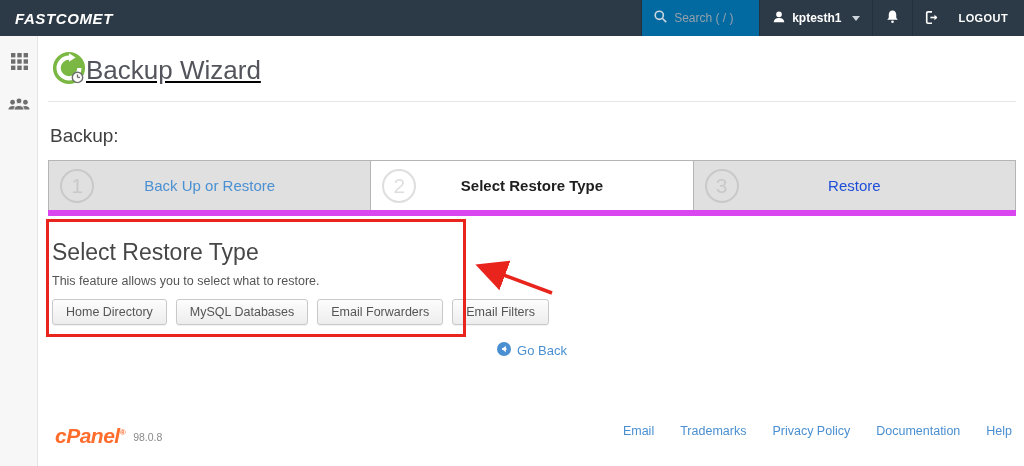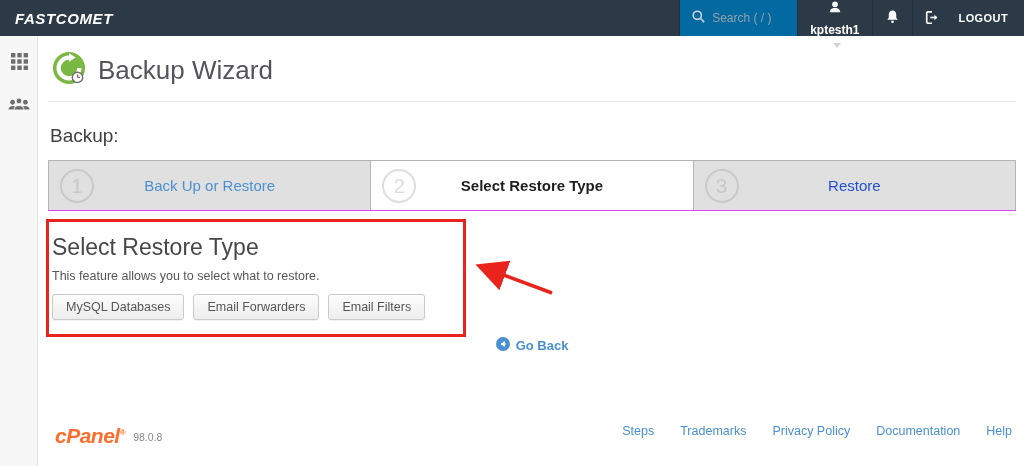--- a/index.html
+++ b/index.html
@@ -7,59 +7,59 @@
   .screen { position:relative; width:1024px; height:376px; background:#fff; }
 
   
   .topbar { position:absolute; left:0; top:0; width:1024px; height:36px; background:#2c3a47; display:flex; align-items:stretch; z-index:5; }
   .brand { display:flex; align-items:center; padding-left:15px; color:#fff; font-weight:bold; font-style:italic; font-size:15px; letter-spacing:0.6px; }
   .topbar-right { margin-left:auto; display:flex; align-items:stretch; }
   .tb-section { display:flex; align-items:center; border-left:1px solid #24303b; padding:0 12px; }
   .search-sec { background:#0369a1; width:118px; gap:7px; }
   .search-input { background:transparent; border:none; outline:none; color:#e8edf0; font-size:12px; width:80px; font-family:"Liberation Sans",sans-serif; }
   .search-input::placeholder { color:#93a1ab; }
-  .user-sec { gap:6px; color:#fff; font-size:12px; font-weight:bold;flex-direction:column; }
+  .user-sec { gap:6px; color:#fff; font-size:12px; font-weight:bold; }
   .caret { width:0; height:0; border-left:4px solid transparent; border-right:4px solid transparent; border-top:5px solid #cdd5db; margin-left:4px; }
   .bell-sec { width:40px; justify-content:center; }
   .logout-sec { gap:20px; color:#fff; font-size:11px; font-weight:bold; letter-spacing:0.4px; padding-right:16px; }
 
   
   .sidebar { position:absolute; left:0; top:36px; width:38px; height:430px; background:#f7f7f7; border-right:1px solid #e4e4e4; }
   .side-icon { width:38px; height:34px; display:flex; align-items:center; justify-content:center; margin-top:10px; cursor:pointer; }
 
   
   .main { position:absolute; left:38px; top:36px; width:986px; height:430px; background:#fff; padding:15px 8px 0 10px; }
-  .page-head { display:flex; align-items:center; gap:12px; padding-left:4px; }
+  .page-head { display:flex; align-items:center; gap:0; padding-left:4px;text-decoration:underline; }
   .page-title { font-size:26px; color:#54555c; font-weight:normal; }
   .head-rule { border:none; border-top:1px solid #e6e6e6; margin-top:12px; }
   .steps-label { margin-top:23px; font-size:19px; color:#404040; font-weight:normal; padding-left:2px; }
 
   
-  .stepbar { margin-top:13px; display:flex; border-bottom:1px solid #d946ef;text-align:right; }
+  .stepbar { margin-top:13px; display:flex; border-bottom:6px solid #d946ef;text-align:right; }
   .step { flex:1; height:50px; position:relative; border:1px solid #b5b5b5; border-bottom:none; display:flex; align-items:center; justify-content:center; }
   .step + .step { margin-left:-1px; }
   .step.dim { background:#e0e0e0; }
   .step.active { background:#fff; z-index:1; }
   .step-num { position:absolute; left:11px; top:50%; transform:translateY(-50%); width:34px; height:34px; border-radius:50%; border:2px solid #c9c9c9; color:#c9c9c9; font-size:21px; display:flex; align-items:center; justify-content:center; }
   .step.active .step-num { border-color:#dedede; color:#dedede; }
   .step-label { font-size:15px; }
   .step.dim .label-link { color:#4a90d2; cursor:pointer; }
   .step.active .step-label { color:#1e1e1e; font-weight:bold; }
   .step.dim .label-plain { color:#1d4ed8; }
 
   
   .restore-sec { margin-top:23px; padding-left:4px; }
   .sec-heading { font-size:23px; color:#474747; font-weight:normal; }
   .sec-desc { margin-top:8px; font-size:12.5px; color:#555; }
   .btn-row { margin-top:11px; display:flex; gap:9px; }
   .btn { background:linear-gradient(#fdfdfd,#ededed); border:1px solid #c9c9c9; border-radius:3px; color:#555; font-size:12.5px; padding:5px 13px; cursor:pointer; box-shadow:0 1px 1px rgba(0,0,0,0.06); font-family:"Liberation Sans",sans-serif; }
 
   
   .goback-row { margin-top:17px; text-align:center; }
-  .goback { display:inline-flex; align-items:center; gap:6px; color:#4a8fd1; font-size:13px; cursor:pointer; text-decoration:none;font-weight:bold; }
+  .goback { display:inline-flex; align-items:center; gap:6px; color:#4a8fd1; font-size:13px; cursor:pointer; text-decoration:none; }
 
   
   .red-box { position:absolute; left:46px; top:219px; width:420px; height:118px; border:3px solid #e8241d; z-index:4; pointer-events:none; }
   .red-arrow { position:absolute; left:468px; top:252px; z-index:4; pointer-events:none; }
 
   
   .footer { position:absolute; left:38px; top:424px; width:986px; height:34px; display:flex; align-items:flex-start; padding:0 12px 0 17px; }
   .cpanel-logo { color:#ff6c2c; font-weight:bold; font-style:italic; font-size:21px; letter-spacing:-0.5px; }
   .cpanel-reg { font-size:8px; vertical-align:super; }
   .cpanel-ver { color:#8a8a8a; font-size:10.5px; margin-left:8px; margin-top:7px; }
@@ -179,20 +179,21 @@
       <div class="step dim">
         <span class="step-num">3</span>
         <span class="step-label label-plain">Restore</span>
       </div>
     </div>
 
     <div class="restore-sec">
       <h2 class="sec-heading">Select Restore Type</h2>
       <div class="sec-desc">This feature allows you to select what to restore.</div>
       <div class="btn-row">
+        <button class="btn">Home Directory</button>
         <button class="btn">MySQL Databases</button>
         <button class="btn">Email Forwarders</button>
         <button class="btn">Email Filters</button>
       </div>
     </div>
 
     <div class="goback-row">
       <a class="goback">
         <span>
           <svg width="14" height="14" viewBox="0 0 14 14">
@@ -215,21 +216,21 @@
         </marker>
       </defs>
       <line x1="84" y1="41" x2="14" y2="15" stroke="#e8241d" stroke-width="3.5" marker-end="url(#ah)"></line>
     </svg>
   </div>
 
   <div class="footer">
     <span class="cpanel-logo"><span>cPanel</span><span class="cpanel-reg">®</span></span>
     <span class="cpanel-ver">98.0.8</span>
     <div class="footer-links">
-      <a>Steps</a>
+      <a>Email</a>
       <a>Trademarks</a>
       <a>Privacy Policy</a>
       <a>Documentation</a>
       <a>Help</a>
     </div>
   </div>
 
 </div>
 
 </body></html>

